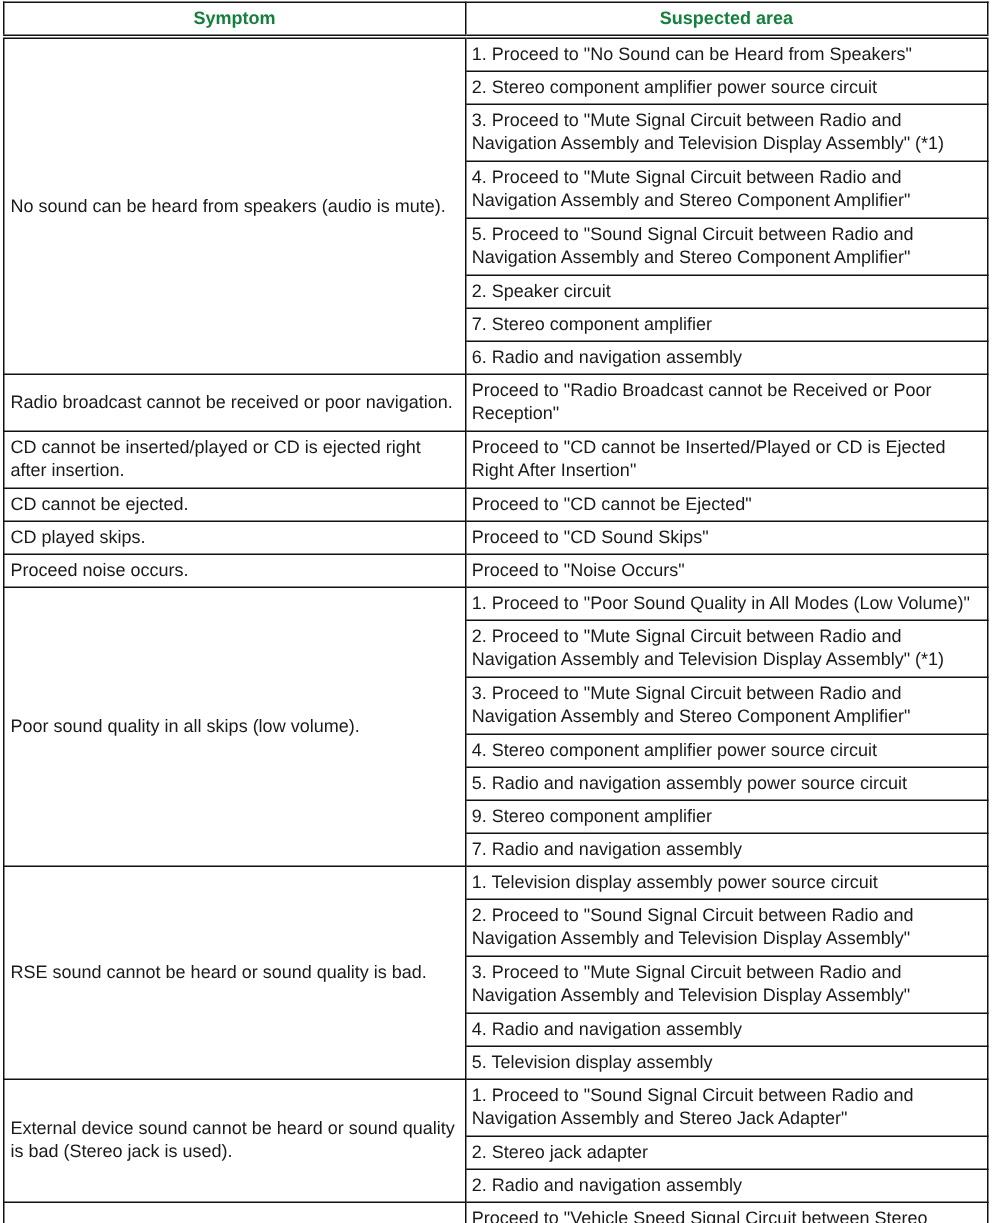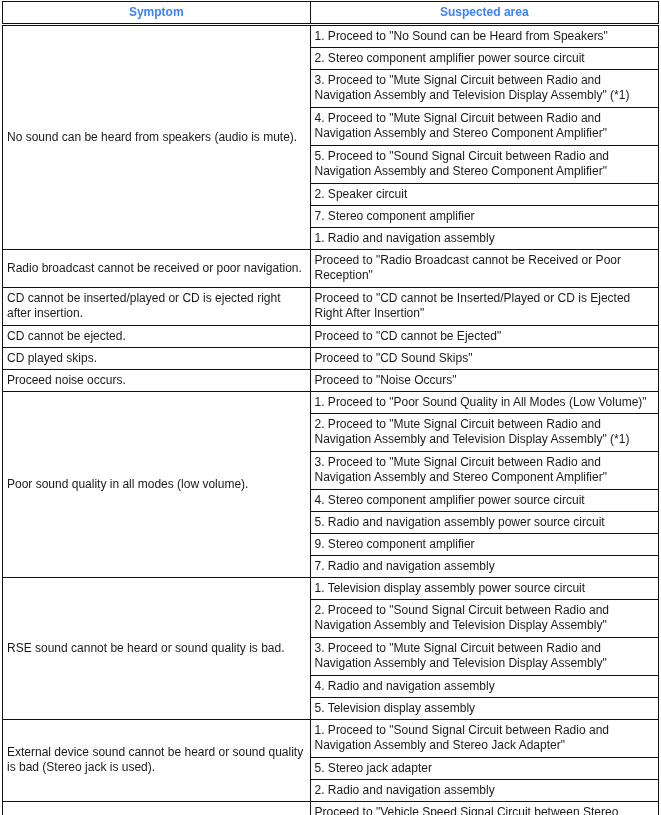--- a/index.html
+++ b/index.html
@@ -16,21 +16,21 @@
   table.trouble td, table.trouble th {
     border: 1px solid #111;
     padding: 2px 4px 3px 4px;
     vertical-align: middle;
     text-align: left;
   }
   table.trouble th {
     font-weight: bold;
     text-align: center;
     height: 16px;
-    color: #3b82f6;
+    color: #15803d;
     border-bottom: 3px double #111;
   }
   col.c-sym { width: 308px; }
   col.c-area { width: 349px; }
   td.area.single { height: 16px; }
   td.area.double { height: 32px; }
 </style>
 </head>
 <body>
 
@@ -63,21 +63,21 @@
     <tr>
         <td class="area double">5. Proceed to "Sound Signal Circuit between Radio and Navigation Assembly and Stereo Component Amplifier"</td>
       </tr>
     <tr>
         <td class="area single">2. Speaker circuit</td>
       </tr>
     <tr>
         <td class="area single">7. Stereo component amplifier</td>
       </tr>
     <tr>
-        <td class="area single">1. Radio and navigation assembly</td>
+        <td class="area single">6. Radio and navigation assembly</td>
       </tr>
 
     <tr>
       <td>Radio broadcast cannot be received or poor navigation.</td>
       <td class="area double">Proceed to "Radio Broadcast cannot be Received or Poor Reception"</td>
     </tr>
 
     <tr>
       <td>CD cannot be inserted/played or CD is ejected right after insertion.</td>
       <td class="area double">Proceed to "CD cannot be Inserted/Played or CD is Ejected Right After Insertion"</td>
@@ -92,21 +92,21 @@
       <td>CD played skips.</td>
       <td class="area single">Proceed to "CD Sound Skips"</td>
     </tr>
 
     <tr>
       <td>Proceed noise occurs.</td>
       <td class="area single">Proceed to "Noise Occurs"</td>
     </tr>
 
     <tr>
-      <td rowspan="7">Poor sound quality in all modes (low volume).</td>
+      <td rowspan="7">Poor sound quality in all skips (low volume).</td>
       <td class="area single">1. Proceed to "Poor Sound Quality in All Modes (Low Volume)"</td>
     </tr>
     <tr>
         <td class="area double">2. Proceed to "Mute Signal Circuit between Radio and Navigation Assembly and Television Display Assembly" (*1)</td>
       </tr>
     <tr>
         <td class="area double">3. Proceed to "Mute Signal Circuit between Radio and Navigation Assembly and Stereo Component Amplifier"</td>
       </tr>
     <tr>
         <td class="area single">4. Stereo component amplifier power source circuit</td>
@@ -136,21 +136,21 @@
       </tr>
     <tr>
         <td class="area single">5. Television display assembly</td>
       </tr>
 
     <tr>
       <td rowspan="3">External device sound cannot be heard or sound quality is bad (Stereo jack is used).</td>
       <td class="area double">1. Proceed to "Sound Signal Circuit between Radio and Navigation Assembly and Stereo Jack Adapter"</td>
     </tr>
     <tr>
-        <td class="area single">5. Stereo jack adapter</td>
+        <td class="area single">2. Stereo jack adapter</td>
       </tr>
     <tr>
         <td class="area single">2. Radio and navigation assembly</td>
       </tr>
 
     <tr>
       <td>ASL does not function.</td>
       <td class="area double">Proceed to "Vehicle Speed Signal Circuit between Stereo Component Amplifier and Combination Meter"</td>
     </tr>
   </tbody>

